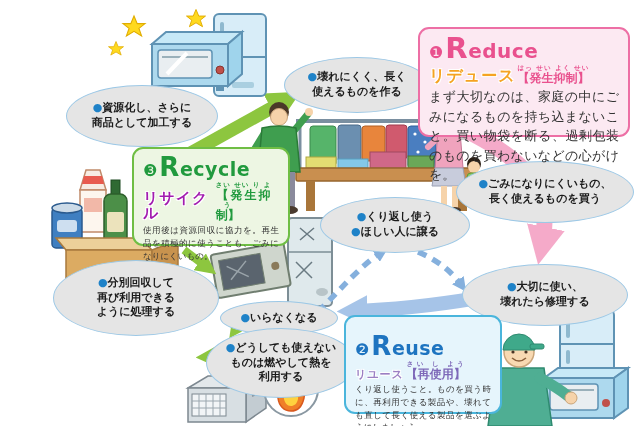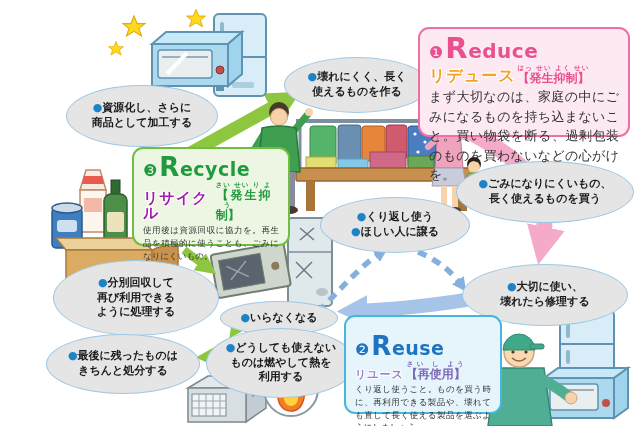--- a/index.html
+++ b/index.html
@@ -293,24 +293,20 @@
 ように処理する</span>
   </div>
   <div class="bubble" id="b-iranaku">
     <span class="bubble-text"><span class="blt">●</span>いらなくなる</span>
   </div>
   <div class="bubble" id="b-doushitemo">
     <span class="bubble-text"><span class="blt">●</span>どうしても使えない
 ものは燃やして熱を
 利用する</span>
   </div>
-  <div class="bubble" id="b-saigo">
-    <span class="bubble-text"><span class="blt">●</span>最後に残ったものは
-きちんと処分する</span>
-  </div>
 
   <div class="box" id="box-reduce">
     <div class="trow">
       <span class="num">❶</span>
       <span class="en">Reduce</span>
     </div>
     <div class="jrow">
       <span class="ja">リデュース</span>
       <span class="sub"><ruby><span>【発生抑制】</span><rt>はっ せい よく せい</rt></ruby></span>
     </div>

